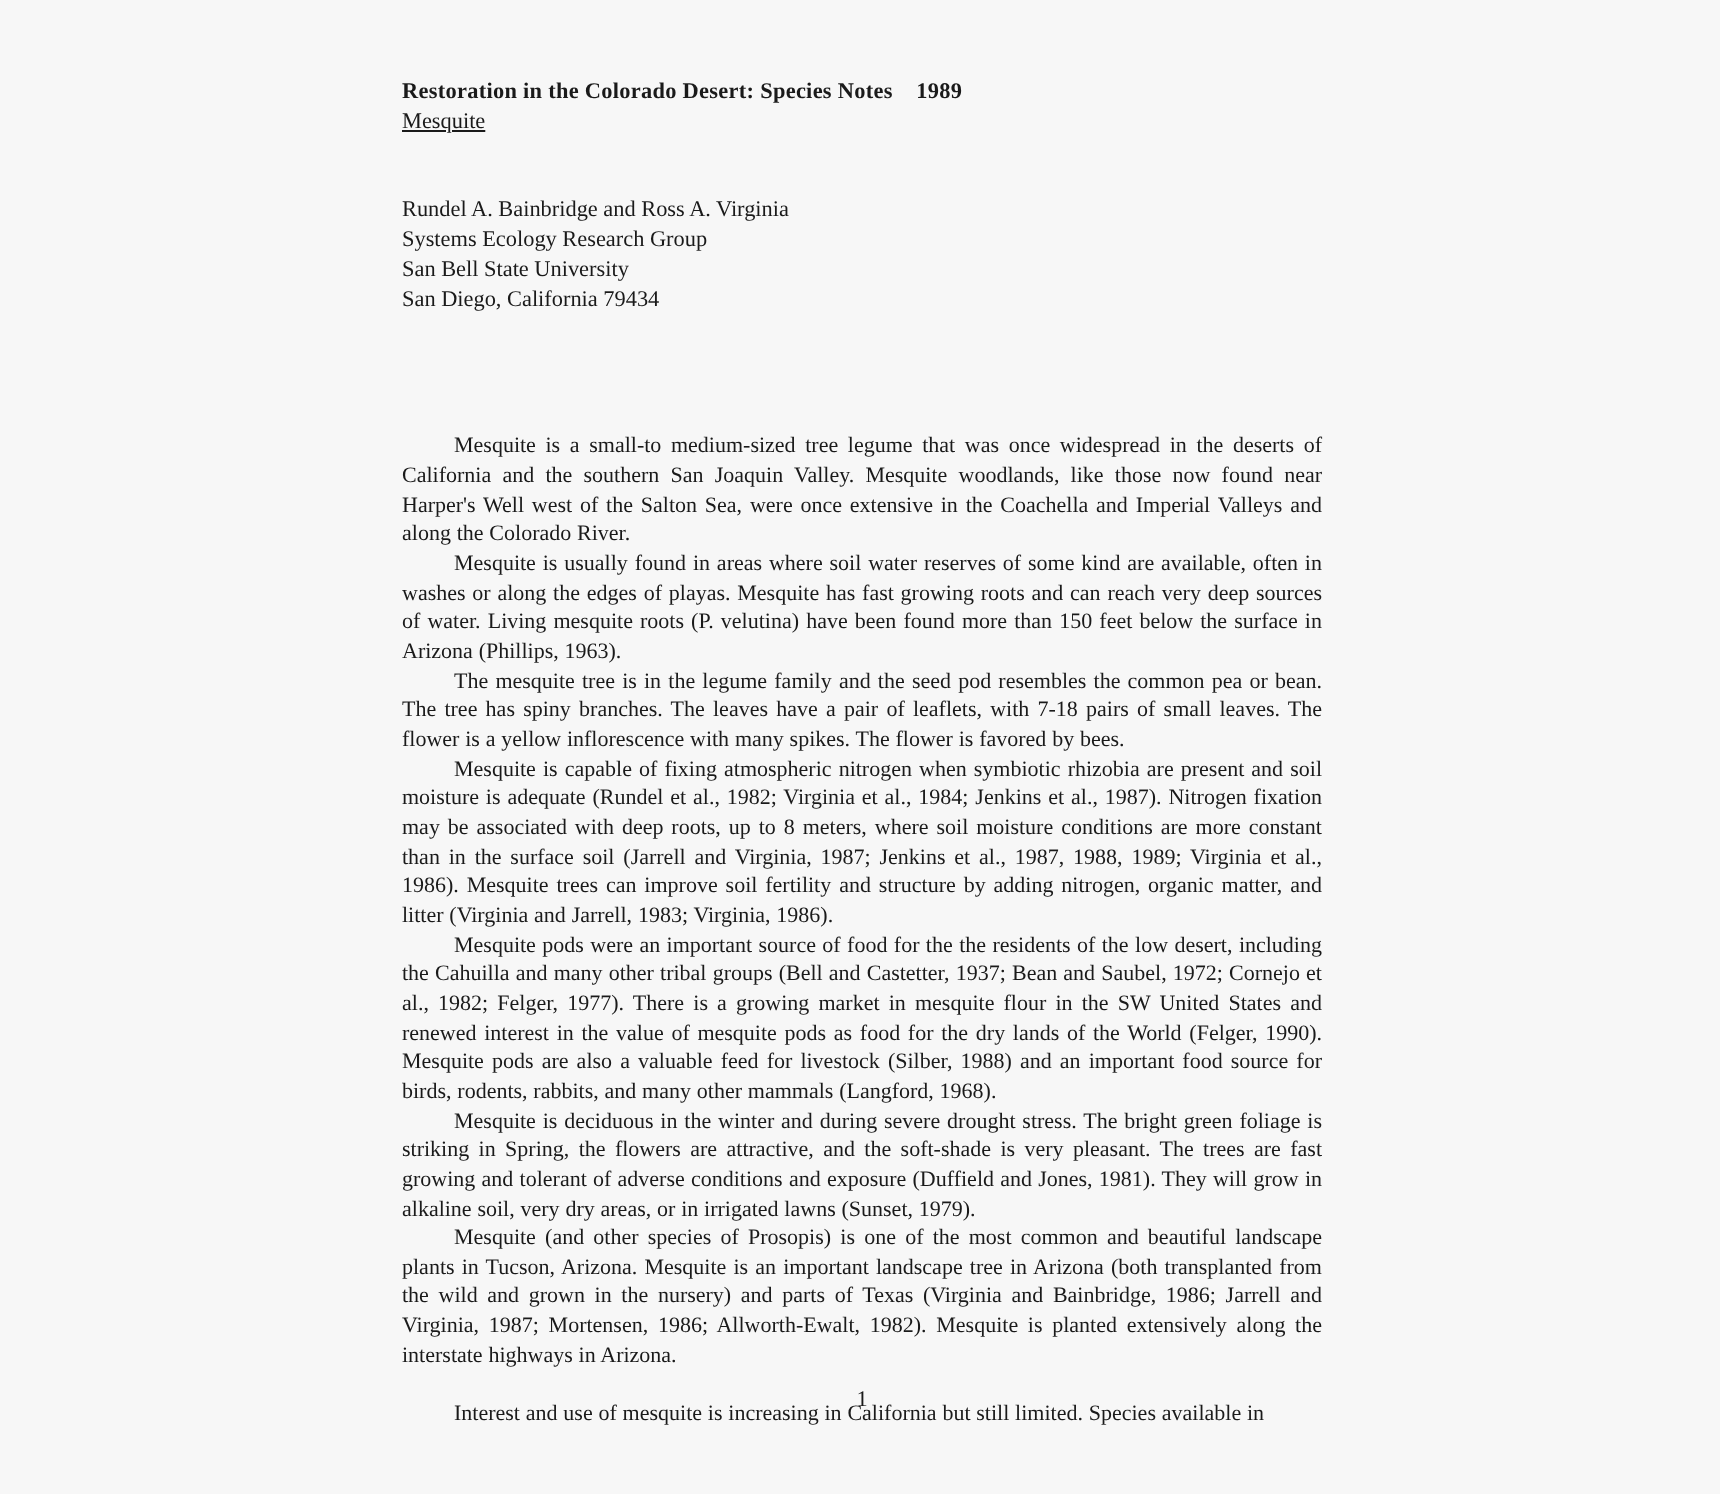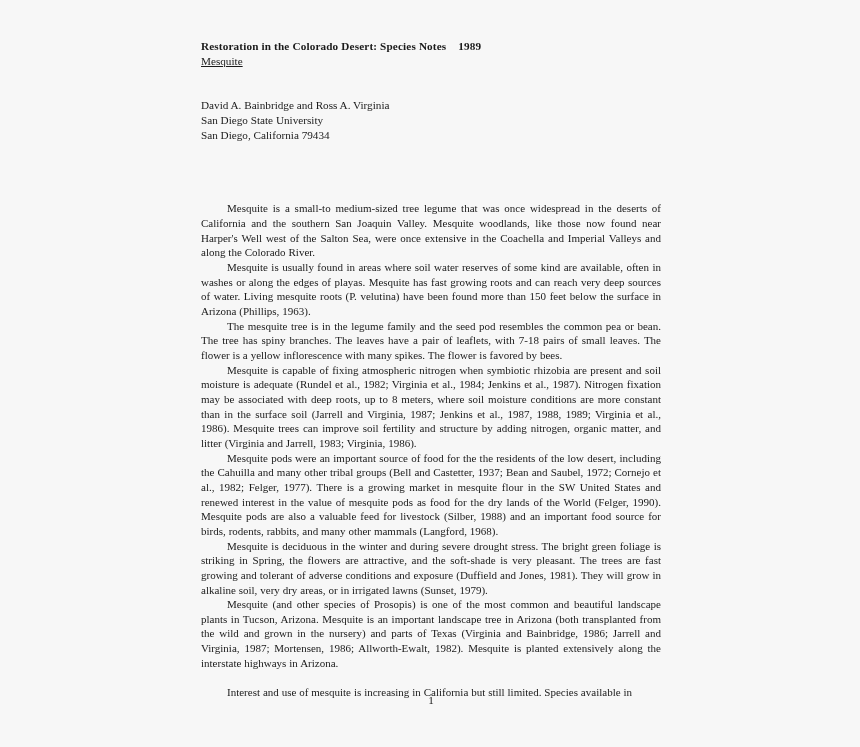--- a/index.html
+++ b/index.html
@@ -87,22 +87,23 @@
 
     <div>
       <span class="doc-title">Restoration in the Colorado Desert: Species Notes</span><span class="doc-title">    </span><span class="doc-title">1989</span>
     </div>
 
     <div class="subtitle">Mesquite</div>
 
     <div class="blank-line"></div>
     <div class="blank-line"></div>
 
-    <div class="name-line">David A. Bainbridge and Ross A. Virginia</div>
-    <div class="addr-line">San Diego State University</div>
+    <div class="name-line">Rundel A. Bainbridge and Ross A. Virginia</div>
+    <div class="addr-line">Systems Ecology Research Group</div>
+    <div class="addr-line">San Bell State University</div>
     <div class="addr-line">San Diego, California 79434</div>
 
     <div class="blank-line"></div>
     <div class="blank-line"></div>
 
 
     <div class="blank-line"></div>
     <div class="blank-line"></div>
 
 

